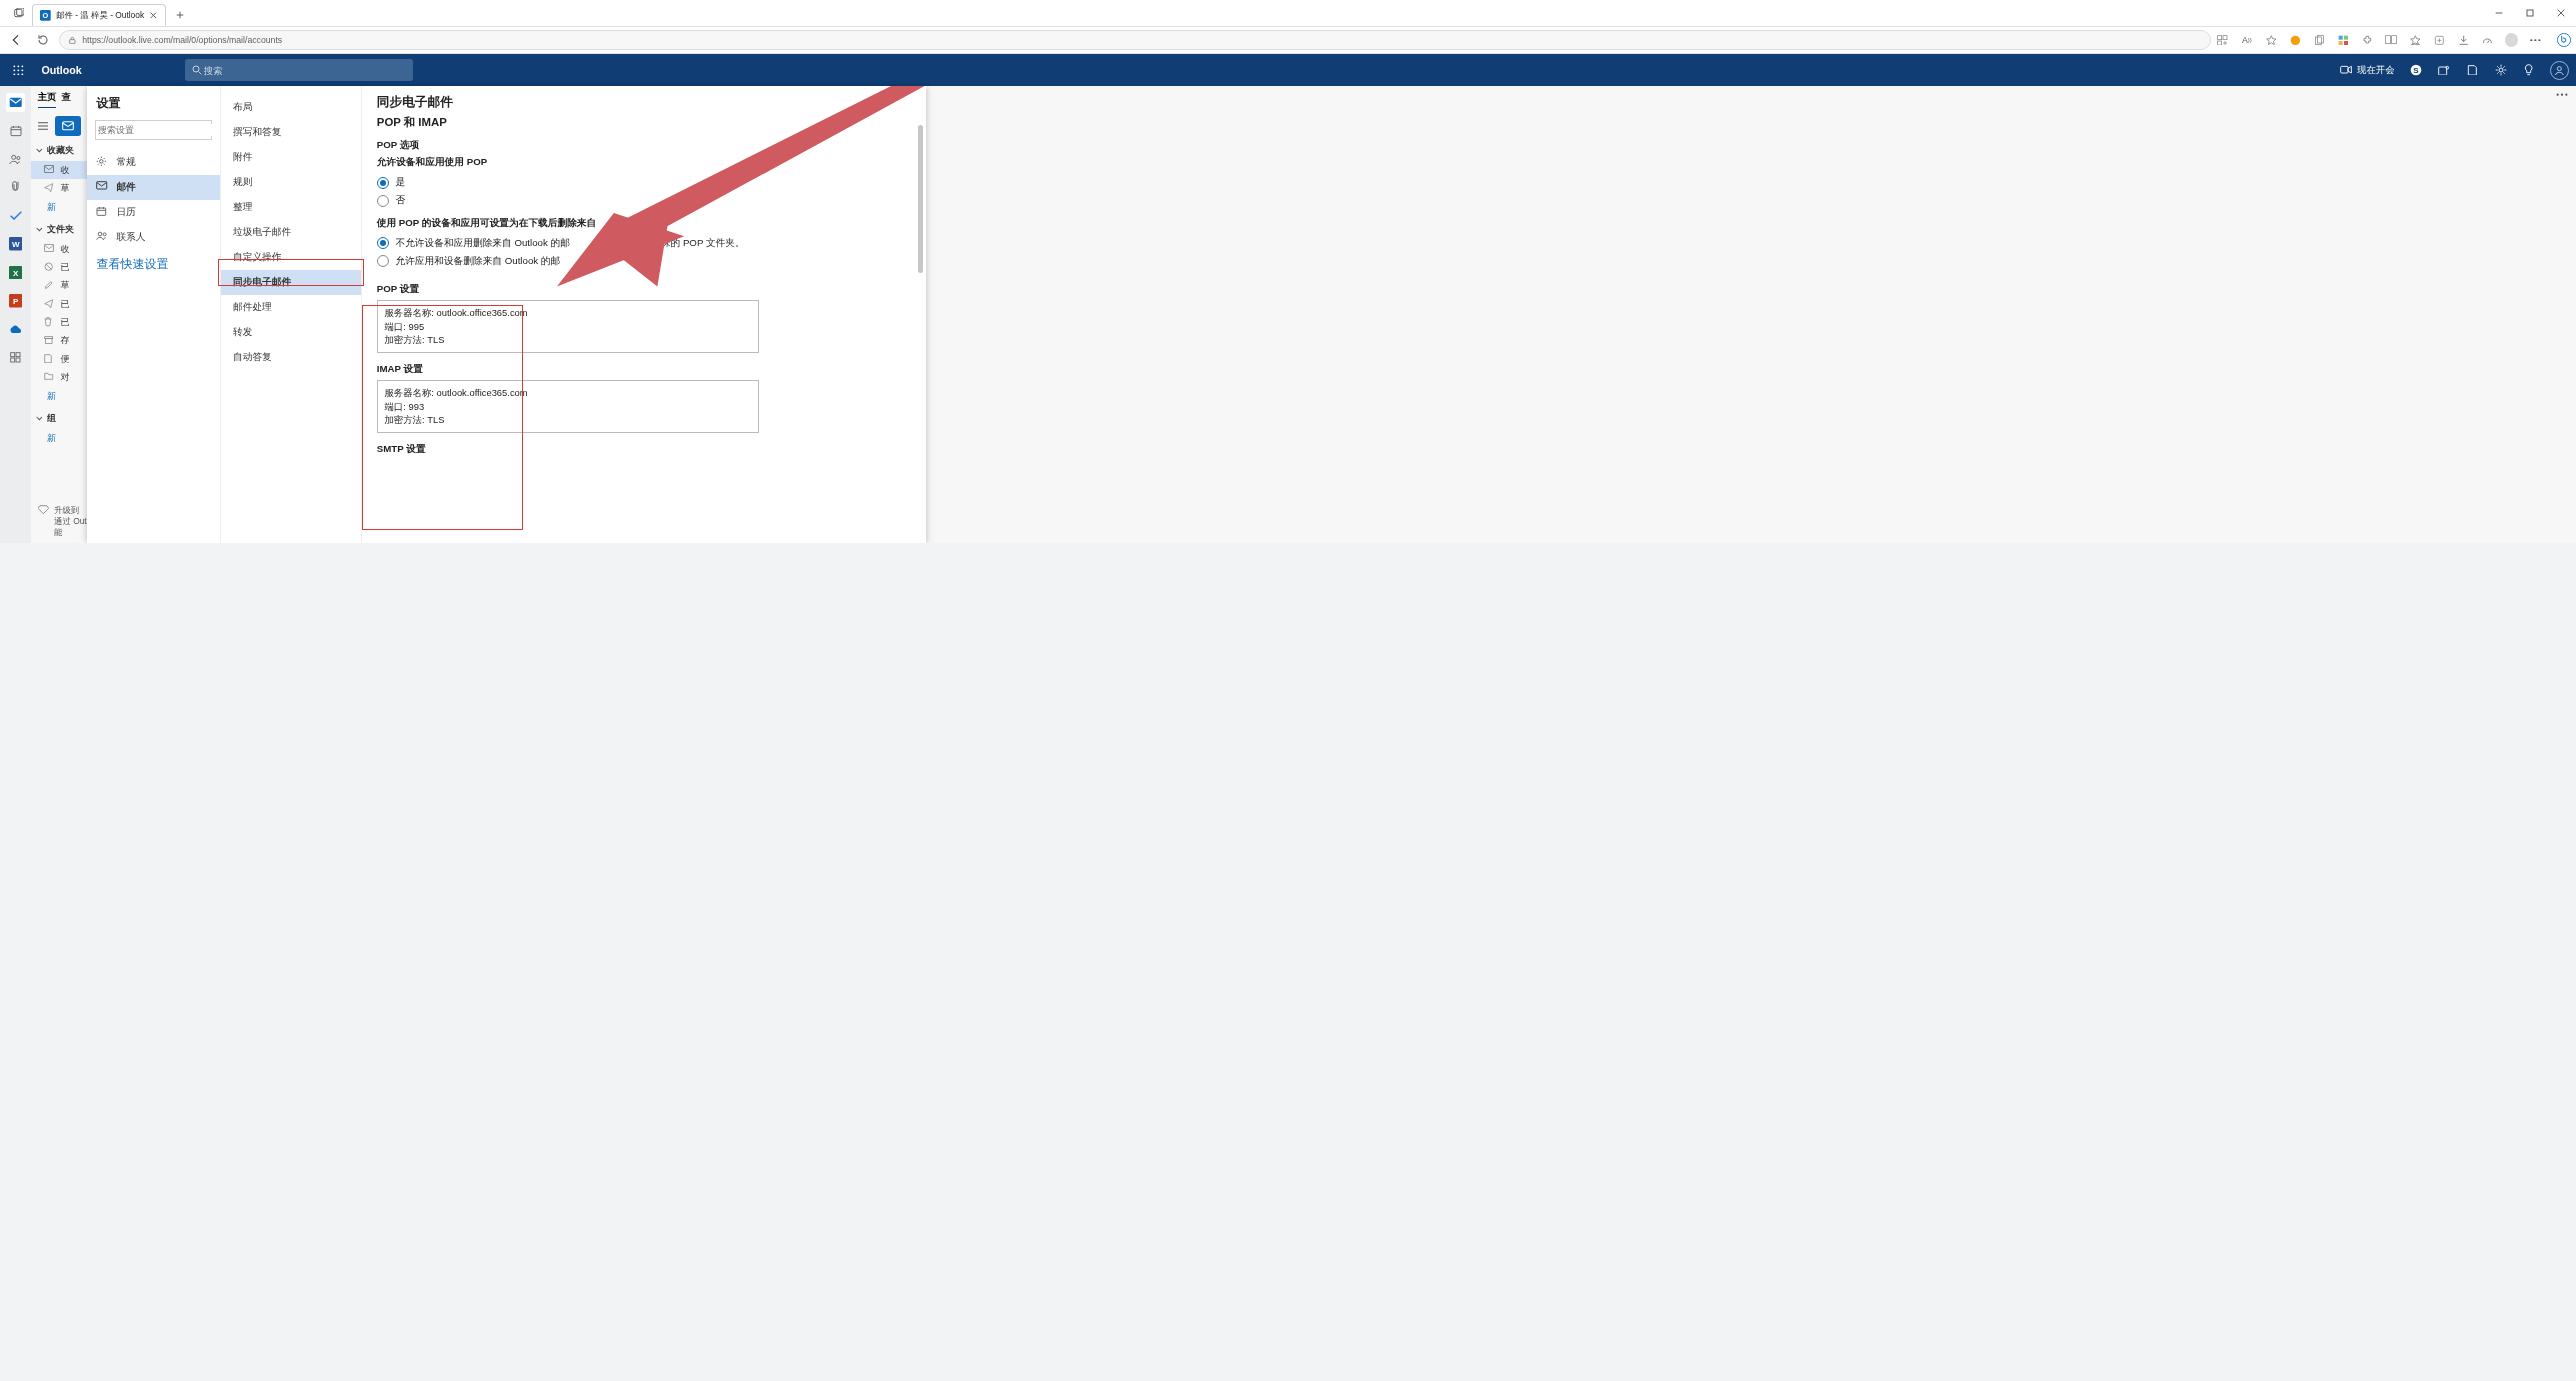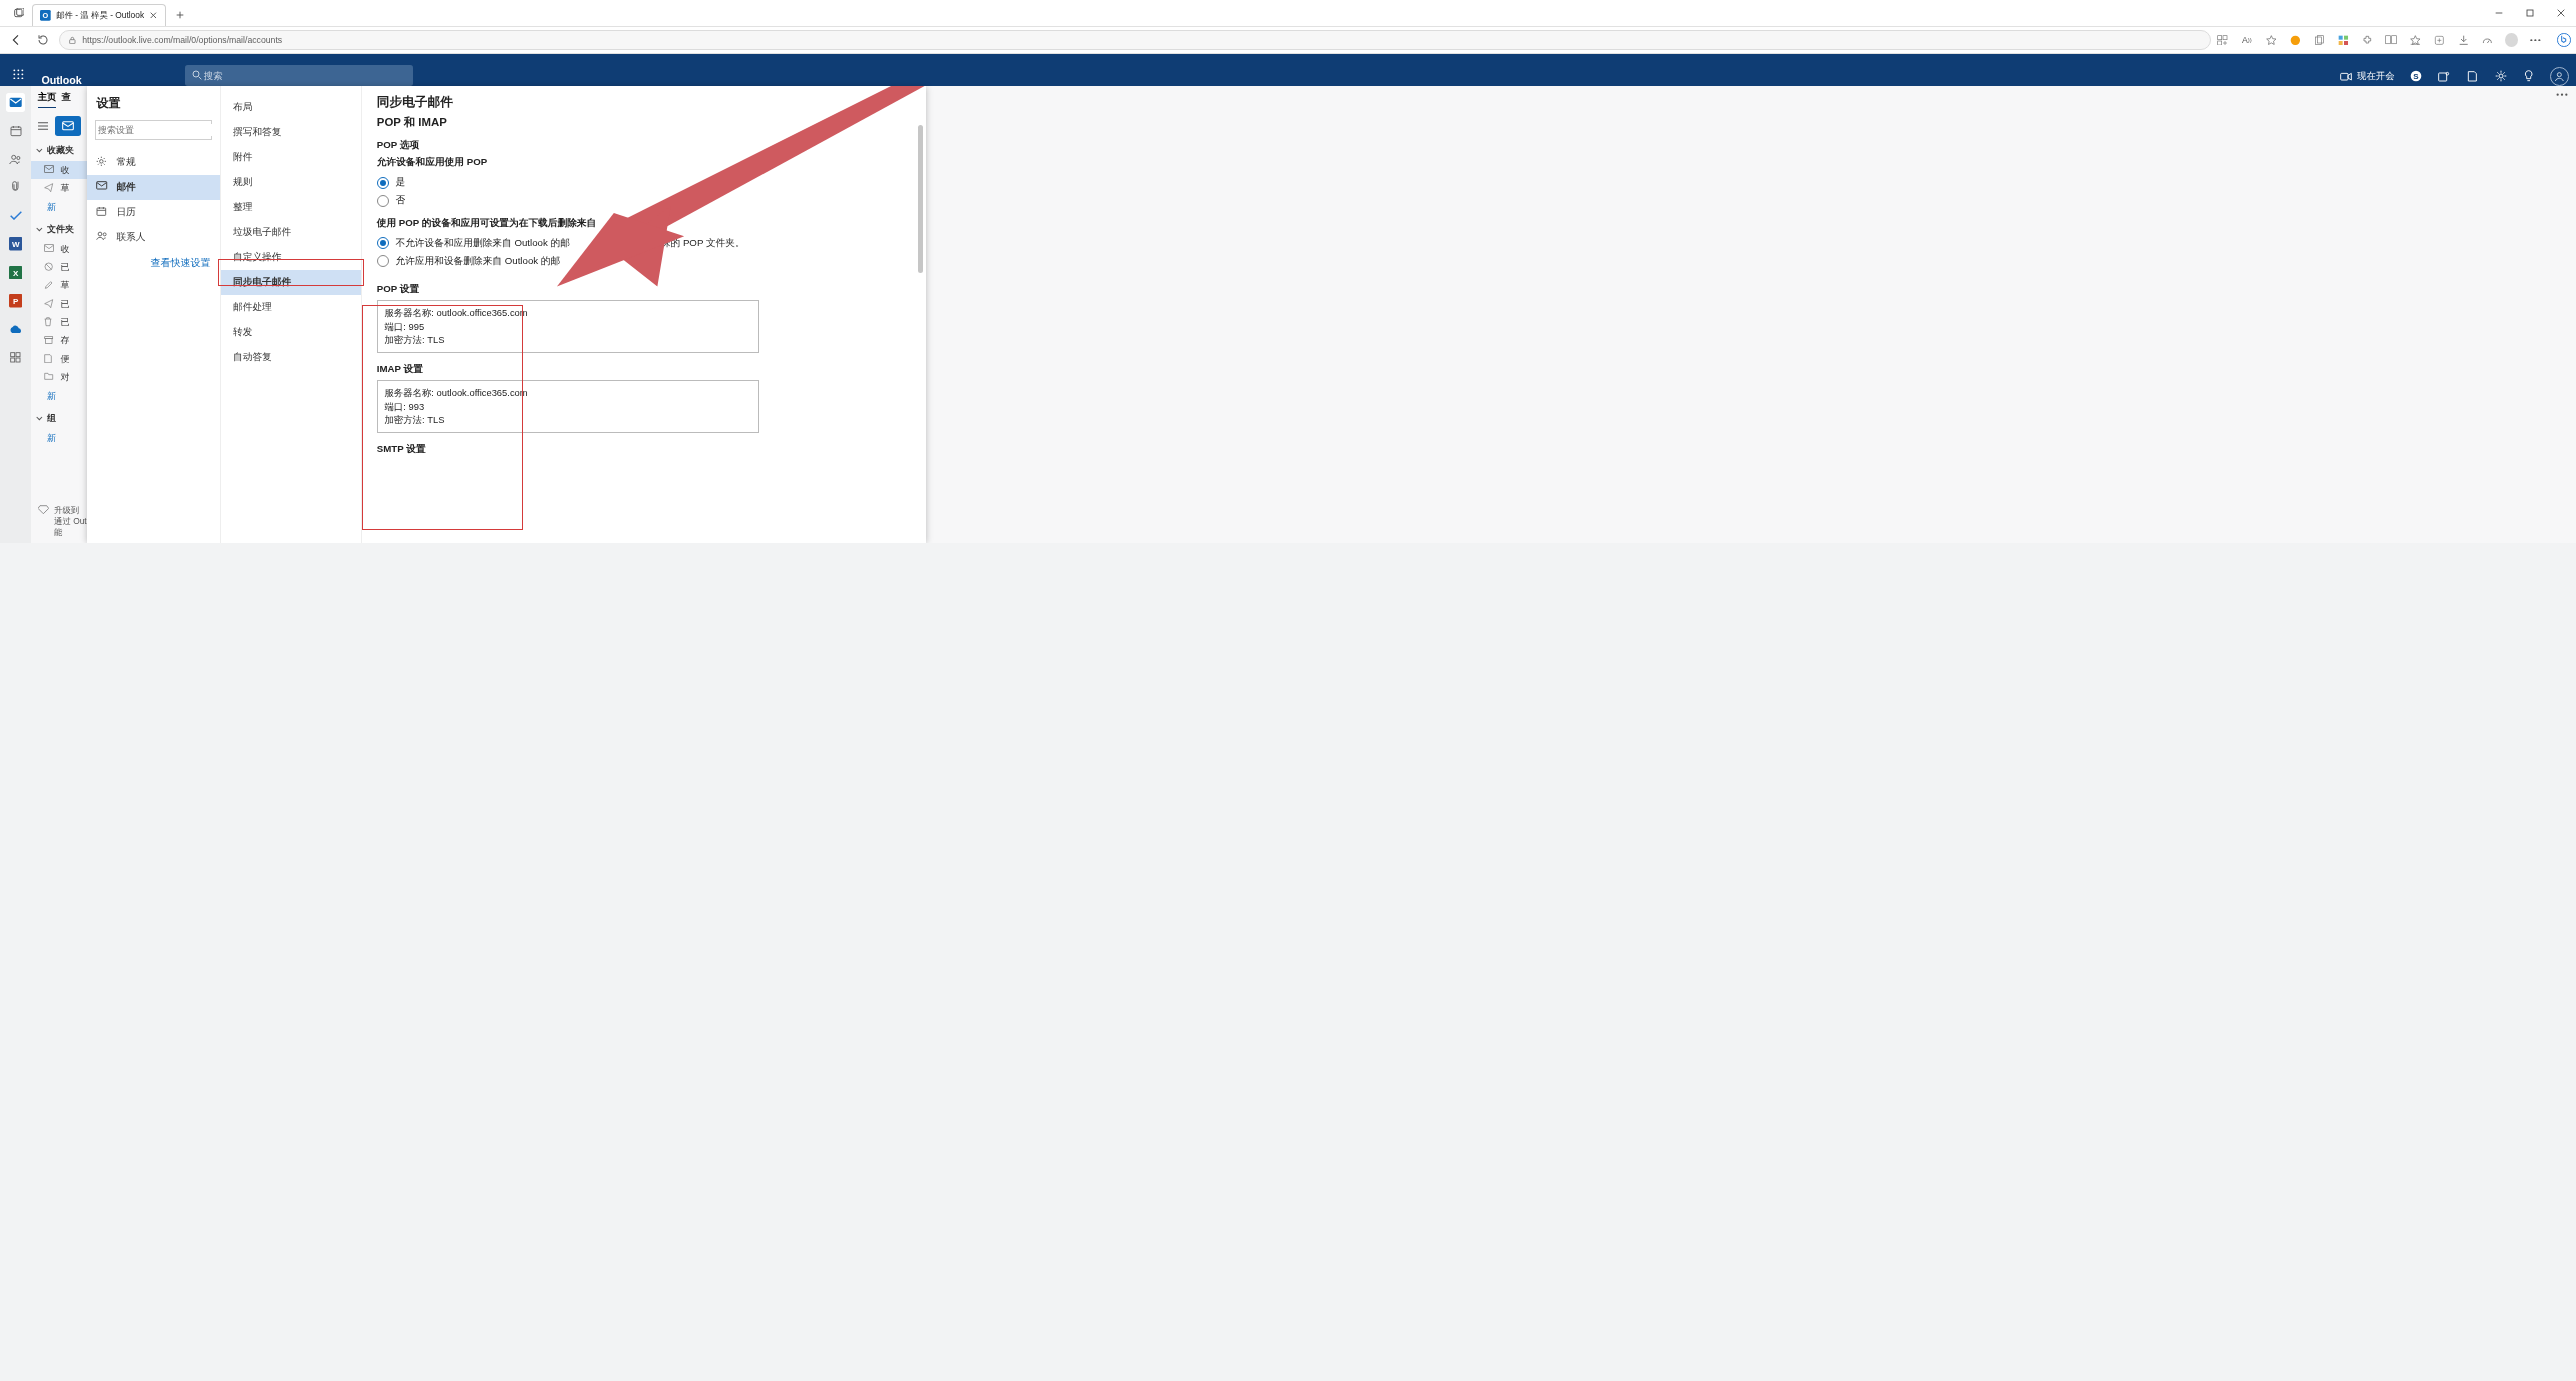--- a/index.html
+++ b/index.html
@@ -18,21 +18,21 @@
 .win-ctrls .wc{width:31px;height:27px;display:flex;align-items:center;justify-content:center;color:#444;}
 
 .addrbar{height:27px;background:#fff;border-bottom:0.7px solid #e1e1e1;display:flex;align-items:center;padding:0 5.4px;gap:5.4px;}
 .nav-btn{width:21.5px;height:21.5px;display:flex;align-items:center;justify-content:center;color:#555;border-radius:2.7px;}
 .urlbox{flex:1;height:20px;background:#f7f7f7;border:0.7px solid #dcdcdc;border-radius:10px;display:flex;align-items:center;padding:0 8px;color:#5f5f5f;font-size:8.7px;gap:5.4px;}
 .ext-icons{display:flex;align-items:center;gap:10.7px;color:#616161;}
 .ext-icons .ico{width:13.4px;height:13.4px;display:flex;align-items:center;justify-content:center;}
 .avatar-dot{width:14.8px;height:14.8px;border-radius:50%;background:#d8d8d8;}
 .bing{width:17.4px;height:17.4px;border-radius:50%;border:1.3px solid #2a7bd5;display:flex;align-items:center;justify-content:center;color:#2a7bd5;}
 
-.suitebar{height:32px;background:#0f3d74;color:#fff;display:flex;align-items:flex-end;padding:0 6.7px;gap:9.4px;}
+.suitebar{height:32px;background:#0f3d74;color:#fff;display:flex;align-items:center;padding:0 6.7px;gap:9.4px;}
 .waffle{width:24px;height:24px;display:flex;align-items:center;justify-content:center;}
 .brand{font-size:10.7px;font-weight:600;margin-left:1.3px;}
 .searchbox{margin-left:94px;width:228px;height:21.5px;background:#3d6593;border-radius:2.7px;display:flex;align-items:center;padding:0 6.7px;color:#cfd9e6;}
 .searchbox input{background:transparent;border:none;outline:none;color:#fff;flex:1;font-size:9.4px;}
 .searchbox input::placeholder{color:#cfd9e6;}
 .suite-right{margin-left:auto;display:flex;align-items:center;gap:14.8px;}
 .suite-right .sico{width:13.4px;height:13.4px;display:flex;align-items:center;justify-content:center;color:#fff;}
 .suite-right .meet{display:flex;align-items:center;gap:5.4px;font-size:9.4px;}
 .suite-avatar{width:19px;height:19px;border-radius:50%;border:1px solid #9fb4cd;display:flex;align-items:center;justify-content:center;}
 
@@ -57,21 +57,21 @@
 
 .overlay{position:absolute;left:87px;top:0;bottom:0;width:839px;background:#fff;box-shadow:0 1.3px 6.7px rgba(0,0,0,.25);display:flex;}
 
 .scol1{width:134px;border-right:0.7px solid #eee;padding:9.4px 0;}
 .scol1 h2{font-size:12px;font-weight:700;margin:0 0 8px 9.4px;}
 .scol1 .ssearch{margin:0 8px 9.4px 8px;height:20px;border:0.7px solid #cfcfcf;display:flex;align-items:center;padding:0 0;color:#888;}
 .scol1 .ssearch input{border:none;outline:none;flex:1;font-size:9px;}
 .srow{display:flex;align-items:center;gap:8px;padding:6px 9.4px;font-size:9.7px;color:#333;}
 .srow .sico{width:12px;height:12px;color:#555;}
 .srow.sel{background:#cfe0f4;font-weight:600;}
-.slink{padding:6.7px 9.4px;color:#0f6cbd;font-size:10px;text-align:right;}
+.slink{padding:6.7px 9.4px;color:#0f6cbd;font-size:12px;text-align:left;}
 
 .scol2{width:141px;border-right:0.7px solid #eee;padding:9.4px 0;position:relative;}
 .srow2{padding:6px 12px;font-size:9.7px;color:#333;}
 .srow2.sel{background:#cfe0f4;font-weight:600;}
 .red-frame{position:absolute;border:1.3px solid #d43a3a;pointer-events:none;}
 
 .scol3{flex:1;padding:8px 14.8px;position:relative;overflow:hidden;}
 .scol3 h1{font-size:12.7px;font-weight:700;margin:0 0 4px 0;}
 .sc-sub{font-size:11.4px;font-weight:700;margin:0 0 9.4px 0;}
 .sc-h3{font-size:9.7px;font-weight:700;margin:6.7px 0 4px 0;}

